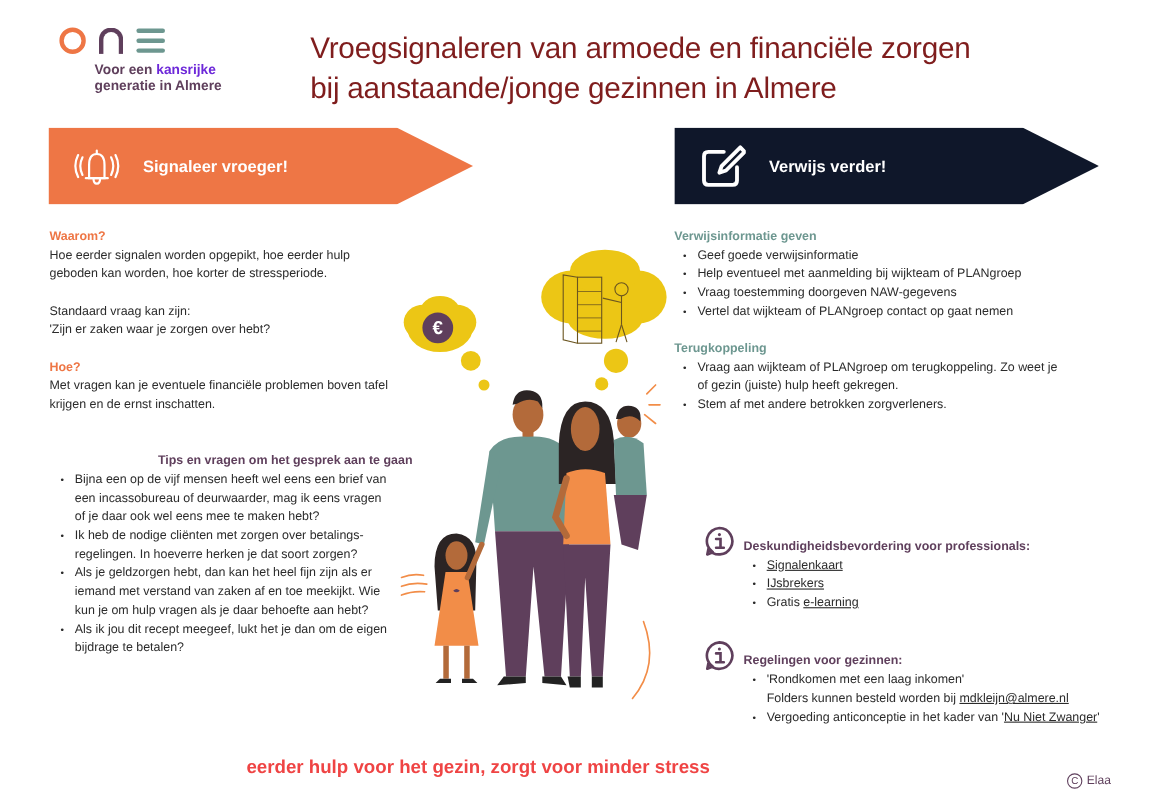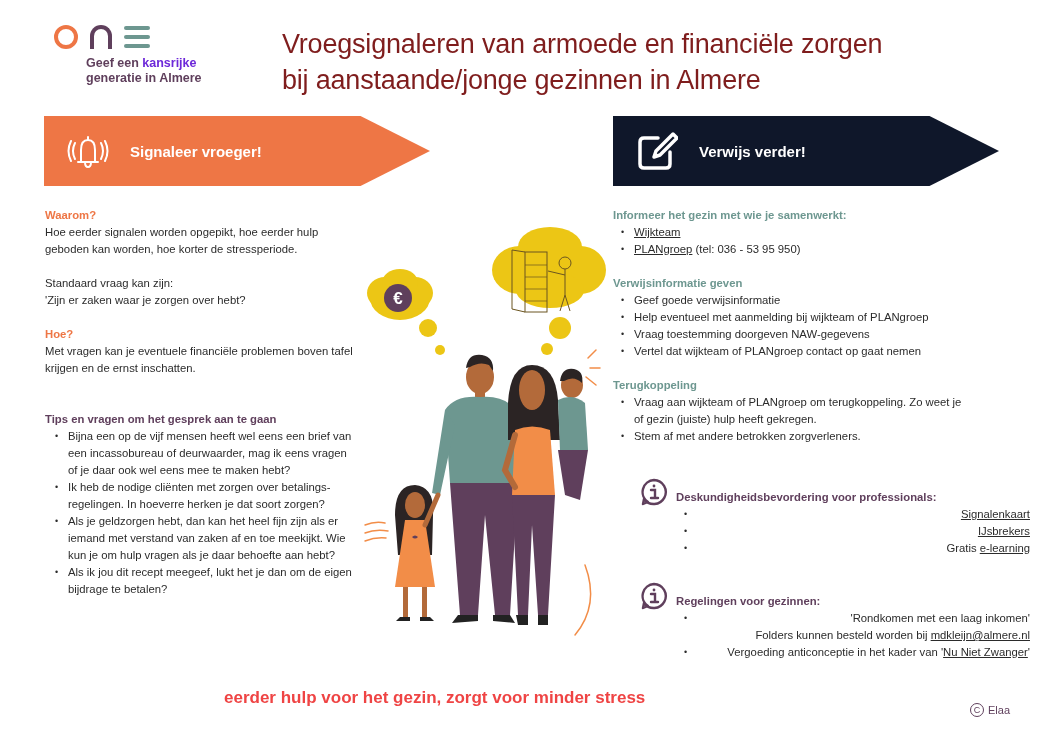--- a/index.html
+++ b/index.html
@@ -23,32 +23,32 @@
   .banner { position: absolute; height: 70px; display: flex; align-items: center; color: #fff; font-weight: bold; font-size: 15px; }
   .banner-left { left: 44px; top: 116px; width: 386px; background: #ee7645; clip-path: polygon(0 0, 82% 0, 100% 50%, 82% 100%, 0 100%); }
   .banner-right { left: 613px; top: 116px; width: 386px; background: #0f172a; clip-path: polygon(0 0, 82% 0, 100% 50%, 82% 100%, 0 100%); }
   .banner .bicon { width: 44px; height: 44px; margin-left: 22px; margin-right: 20px; display: flex; align-items: center; justify-content: center; }
 
   
   .col { position: absolute; font-size: 11.3px; line-height: 17px; color: #2b2b2b; }
   .col-left { left: 45px; top: 207px; width: 330px; }
   .col-right { left: 613px; top: 207px; width: 410px; }
   .h-orange { color: #ee7645; font-weight: bold; font-size: 11.3px; }
-  .h-purple { color: #5f3f5c; font-weight: bold; font-size: 11.3px; }
+  .h-purple { color: #5f3f5c; font-weight: bold; font-size: 11.3px; text-align: right; }
   .h-teal { color: #6d9790; font-weight: bold; font-size: 11.3px; }
   .para { margin-bottom: 17px; }
   ul.bul { list-style: none; padding-left: 21px; }
   ul.bul li { position: relative; }
   ul.bul li::before { content: "•"; position: absolute; left: -13px; top: 0; font-size: 9px; }
   .link { text-decoration: underline; color: #2b2b2b; }
 
   .info-block { position: absolute; left: 640px; width: 390px; font-size: 11.3px; line-height: 17px; }
   .info-block .info-head { display: flex; align-items: flex-end; }
   .info-block .info-icon { width: 28px; height: 28px; margin-right: 8px; }
-  .info-block ul.bul { padding-left: 57px; text-align: right; }
+  .info-block ul.bul { padding-left: 57px; }
 
   
   .illus { position: absolute; left: 360px; top: 225px; width: 250px; height: 420px; }
 
   
   .tagline { position: absolute; left: 224px; top: 688px; font-size: 17px; font-weight: bold; color: #ef4444; }
   .credit { position: absolute; left: 970px; top: 703px; font-size: 11px; color: #5f3f5c; display: flex; align-items: center; }
   .credit .copy { width: 14px; height: 14px; border: 1px solid #5f3f5c; border-radius: 50%; font-size: 9px; display: inline-flex; align-items: center; justify-content: center; margin-right: 4px; }
 </style>
 </head>
@@ -58,21 +58,21 @@
   <div class="logo-mark">
     <div class="logo-o"></div>
     <div class="logo-n"></div>
     <div class="logo-e">
         <span></span>
         <span></span>
         <span></span>
       </div>
   </div>
   <div class="logo-tag">
-    <span>Geef een </span><span class="accent">kansrijke</span><br>
+    <span>Voor een </span><span class="accent">kansrijke</span><br>
     <span>generatie in Almere</span>
   </div>
 </div>
 
 <div class="title">
   <div>Vroegsignaleren van armoede en financiële zorgen</div>
   <div>bij aanstaande/jonge gezinnen in Almere</div>
 </div>
 
 <div class="banner banner-left">
@@ -210,27 +210,20 @@
       <path d="M5 300 Q15 296 25 298"></path>
       <path d="M5 308 Q15 304 28 306"></path>
       <path d="M5 316 Q15 312 26 313"></path>
       <path d="M225 340 Q240 380 215 410"></path>
     </g>
   </svg>
 </div>
 
 <div class="col col-right">
   <div class="para">
-    <div class="h-teal">Informeer het gezin met wie je samenwerkt:</div>
-    <ul class="bul">
-      <li><a class="link">Wijkteam</a><span></span></li>
-      <li><a class="link">PLANgroep</a><span> (tel: 036 - 53 95 950)</span></li>
-    </ul>
-  </div>
-  <div class="para">
     <div class="h-teal">Verwijsinformatie geven</div>
     <ul class="bul">
       <li>Geef goede verwijsinformatie</li>
       <li>Help eventueel met aanmelding bij wijkteam of PLANgroep</li>
       <li>Vraag toestemming doorgeven NAW-gegevens</li>
       <li>Vertel dat wijkteam of PLANgroep contact op gaat nemen</li>
     </ul>
   </div>
   <div>
     <div class="h-teal">Terugkoppeling</div>

